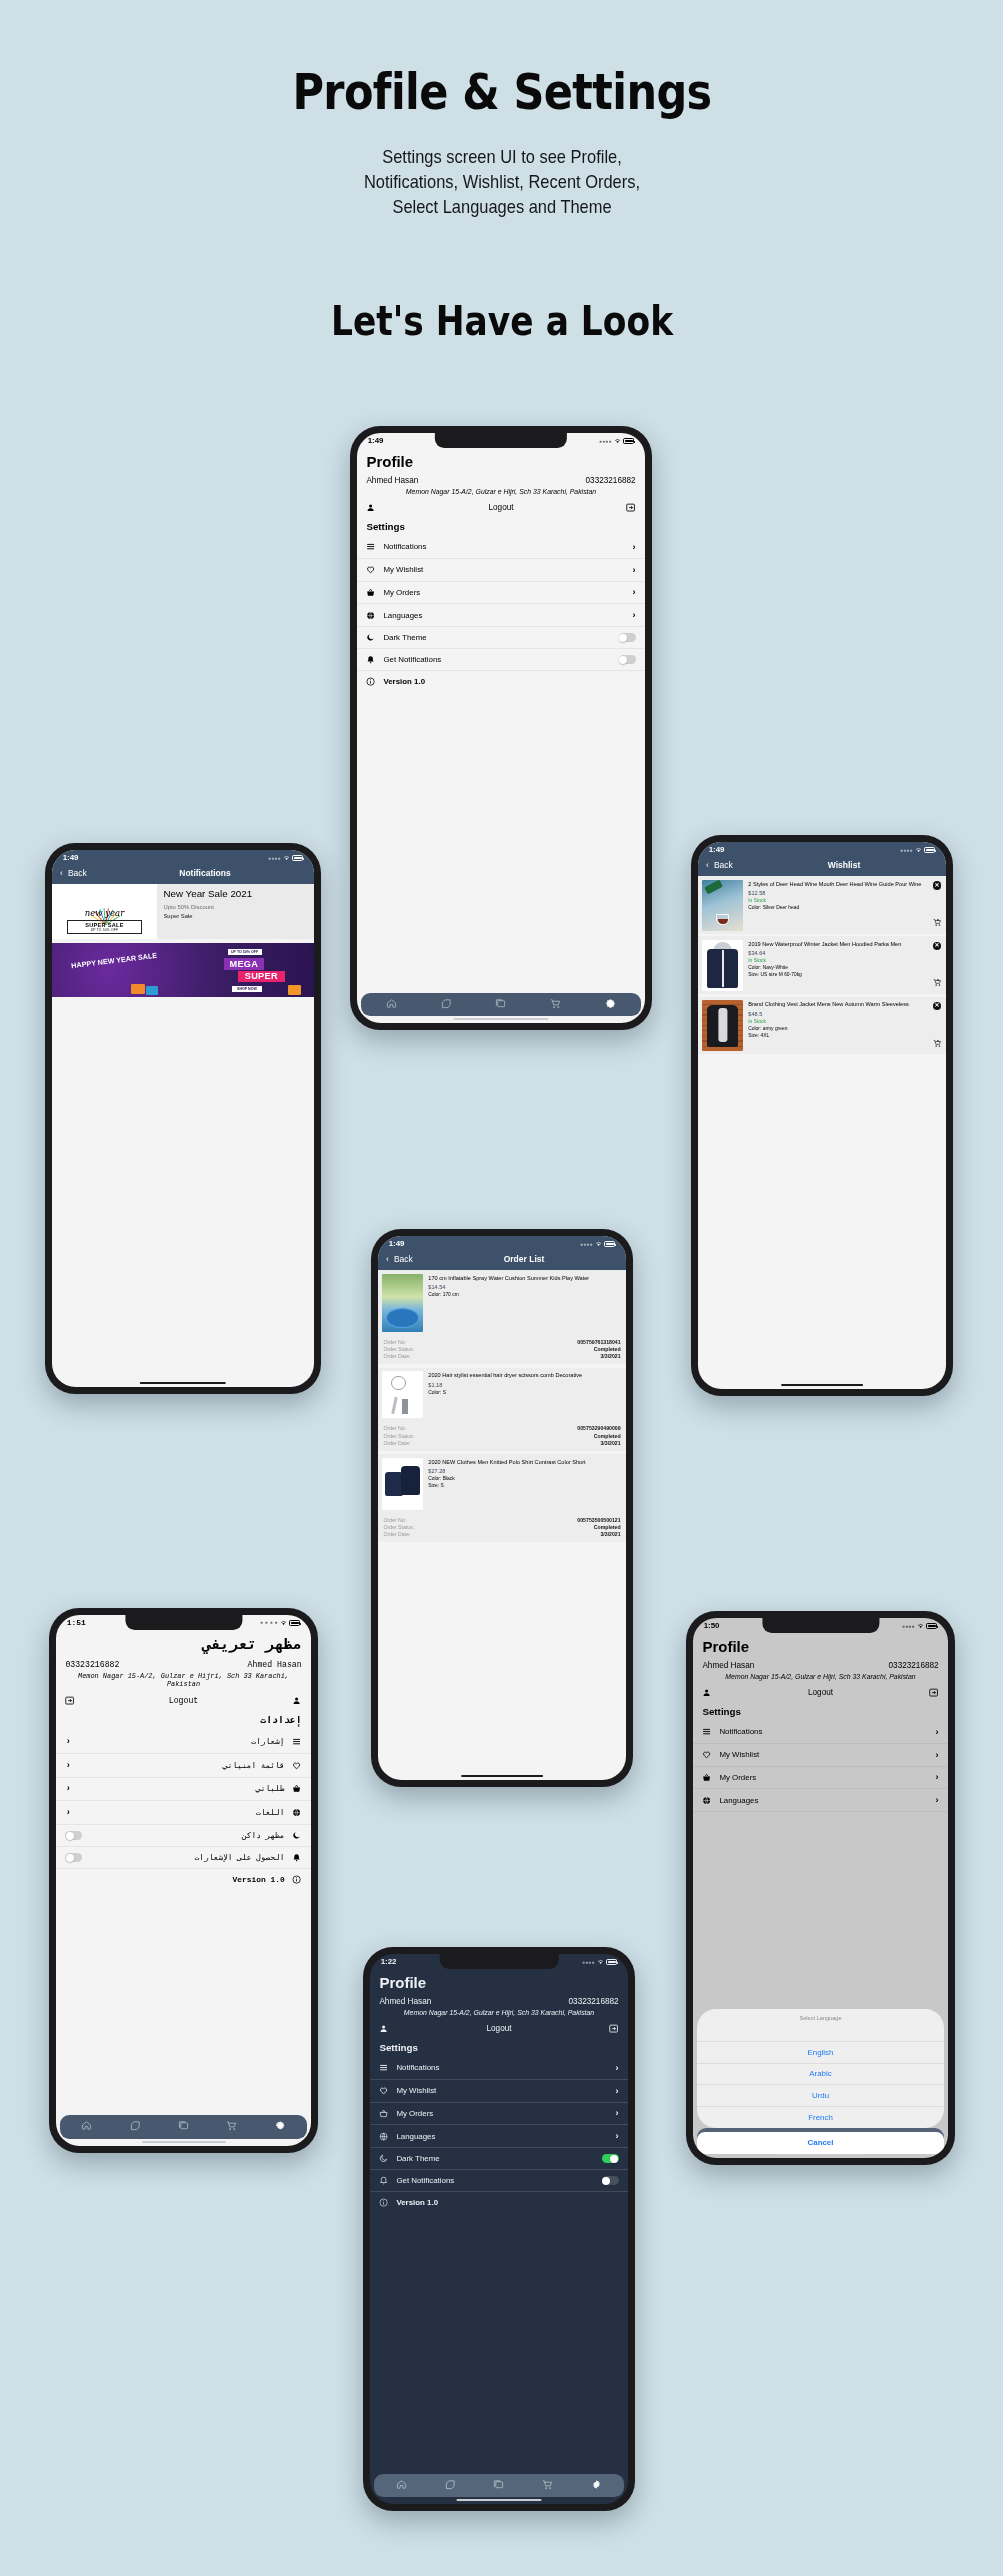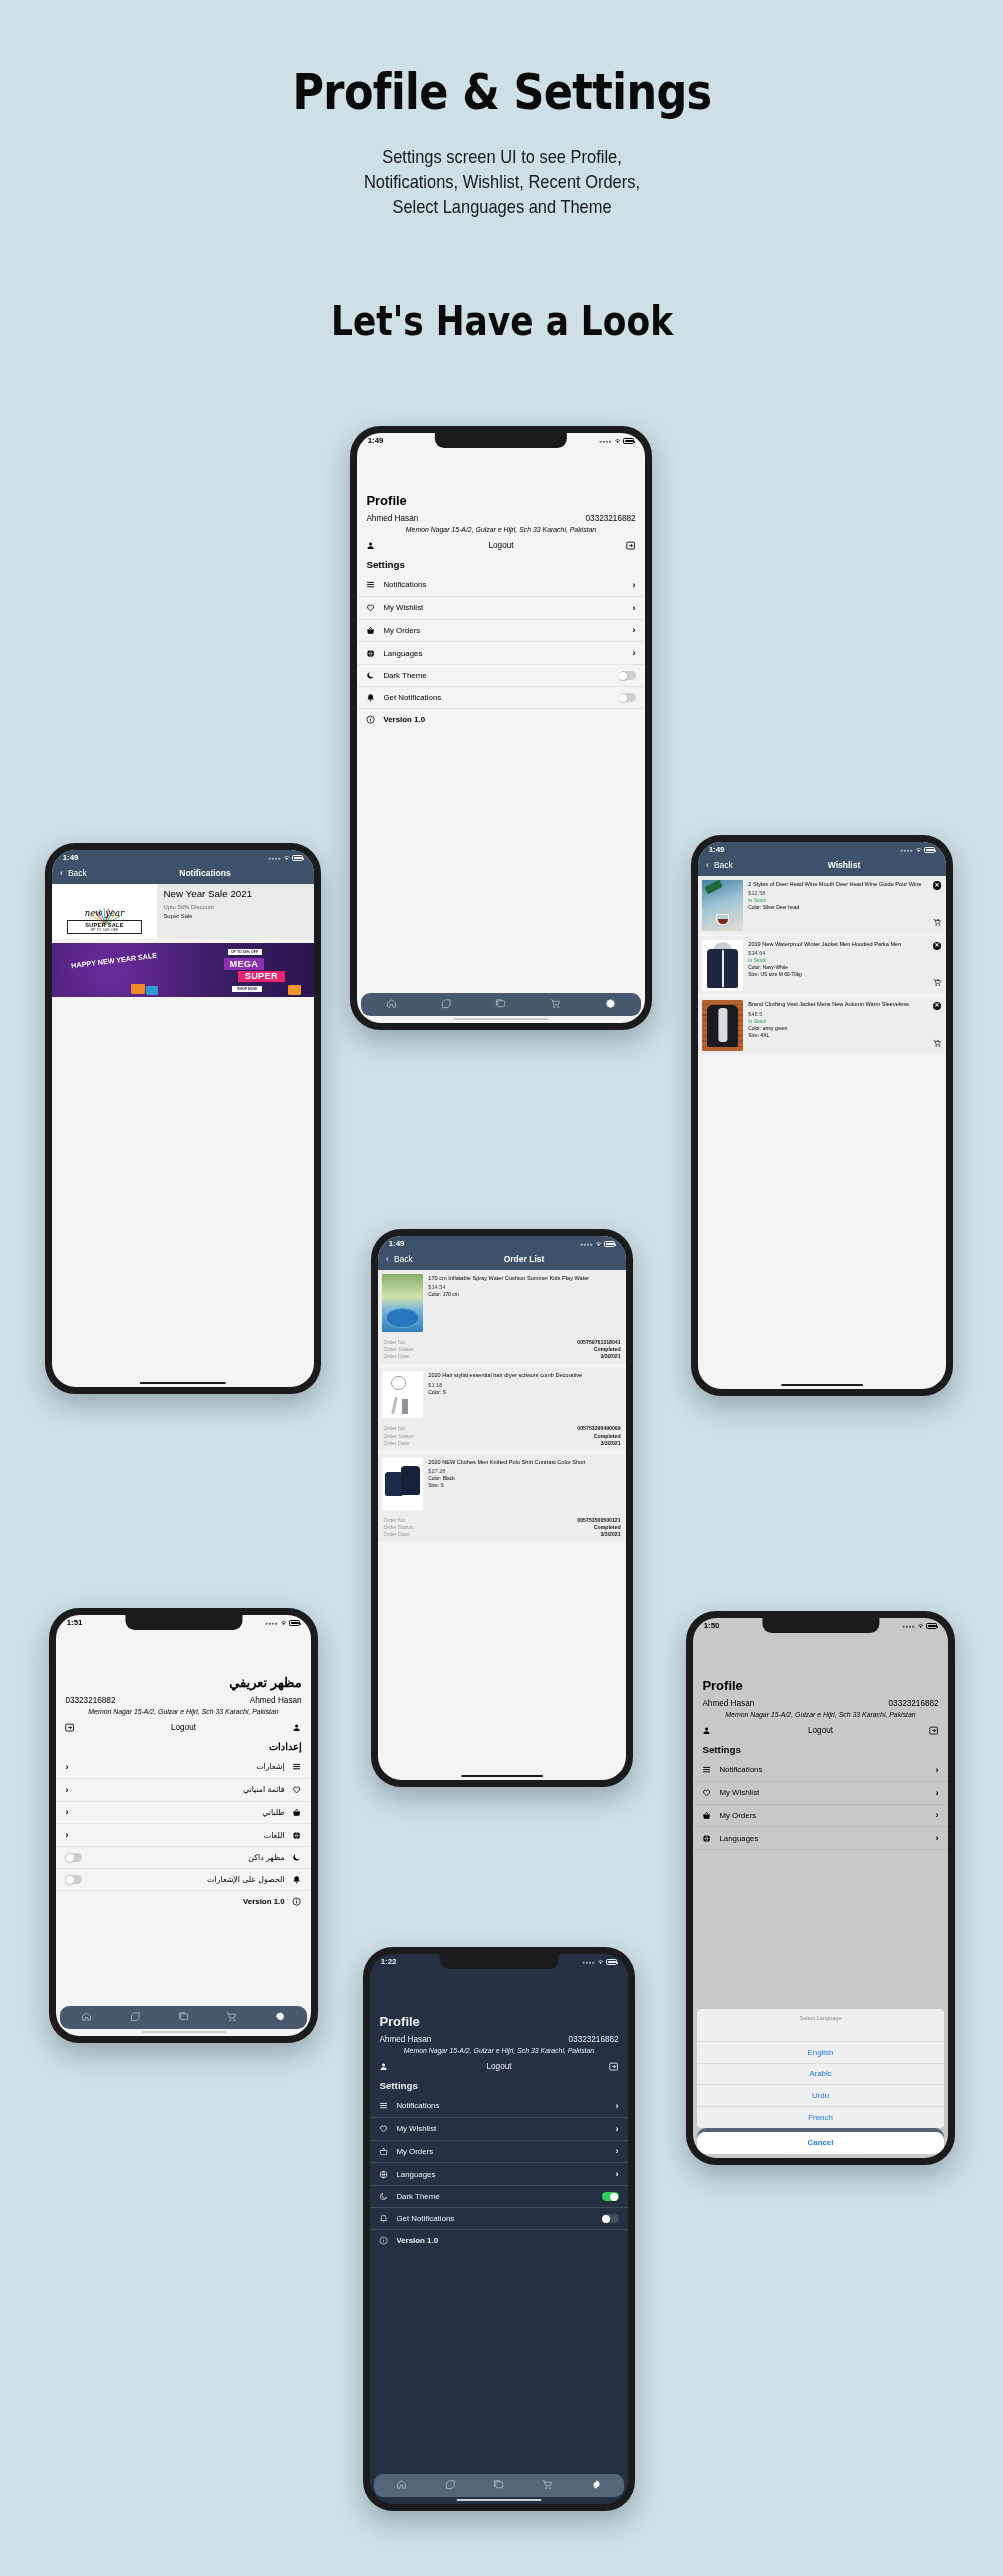--- a/index.html
+++ b/index.html
@@ -89,21 +89,21 @@
     font-size:8.5px; font-weight:600;
     position:relative; flex:0 0 auto;
   }
   .nav-back { display:flex; align-items:center; gap:2.6px; font-weight:500; }
   .nav-title { position:absolute; left:0; right:0; text-align:center; font-weight:700; pointer-events:none;padding-left:44px; }
 
   
   .content { flex:1 1 auto; overflow:hidden; position:relative; }
 
   
-  .ph-title { font-size:13px; font-weight:700; padding:6.6px 9.2px 3.9px;margin-top:40px; }
+  .ph-title { font-size:15px; font-weight:700; padding:6.6px 9.2px 3.9px; }
   .ph-row1 { display:flex; justify-content:space-between; padding:1.3px 9.2px 0; font-size:8.2px; }
   .ph-addr { padding:3.3px 9.2px 0; font-size:6.9px; font-style:italic; text-align:center; }
   .ph-logout {
     display:flex; align-items:center; justify-content:space-between;
     padding:7.9px 9.2px 6.6px; font-size:8.2px;
   }
   .ph-logout .mid { flex:1; text-align:center; }
   .ph-settings { font-size:9.8px; font-weight:700; padding:2.6px 9.2px 3.9px; }
   .srow {
     display:flex; align-items:center;
@@ -183,21 +183,21 @@
   .ometa .line { display:flex; justify-content:space-between; font-size:5.2px; margin-top:1.3px; }
   .ometa .line .k { color:#9a9a9a; }
   .ometa .line .v { font-weight:600; color:#151515; }
 
   
   .rtl { direction:rtl; }
   .rtl .ph-title, .rtl .ph-settings { text-align:right; }
 
   
   .sheet-wrap { position:absolute; left:0; right:0; bottom:0; padding:3.9px; z-index:20; }
-  .sheet { background:#efefef; border-radius:4px; overflow:hidden; }
+  .sheet { background:#efefef; border-radius:19px; overflow:hidden; }
   .sheet .sh-title { text-align:center; font-size:5.6px; color:#8a8a8a; padding:5.9px 0 19.7px; border-bottom:0.7px solid #dcdcdc; }
   .sheet .sh-opt { text-align:center; font-size:7.9px; color:#1f7bf4; padding:5.9px 0; border-bottom:0.7px solid #dcdcdc; }
   .sheet .sh-opt:last-child { border-bottom:none; }
   .sh-cancel { margin-top:3.9px; background:#fff; border-radius:7.9px; text-align:center; font-size:7.9px; font-weight:700; color:#1f7bf4; padding:6.6px 0; }
 </style>
 </head>
 <body>
 
 <div class="page-head">
   <div class="page-title">Profile &amp; Settings</div>
@@ -610,21 +610,21 @@
               <span class="k">Order Date:</span>
               <span class="v">3/3/2021</span>
             </div>
         </div>
       </div>
     </div>
     <div class="homebar"></div>
   </div>
 </div>
 
-<div class="phone" style="left:49px; top:1608px; width:269px; height:435px;">
+<div class="phone" style="left:49px; top:1608px; width:269px; height:545px;font-family:Liberation Mono, monospace;">
   <div class="screen rtl">
     <div class="notch"></div>
     <div class="statusbar" style="direction:ltr;">
       <span>1:51</span>
       <span class="sb-right">
         <span class="dots">● ● ● ●</span>
         <svg class="wifi" viewBox="0 0 16 12">
             <path d="M8 10.5 L5.2 7.4a4 4 0 0 1 5.6 0z" fill="currentColor"></path>
             <path d="M2.6 5.1a8 8 0 0 1 10.8 0" stroke="currentColor" stroke-width="1.5" fill="none"></path>
           </svg>

